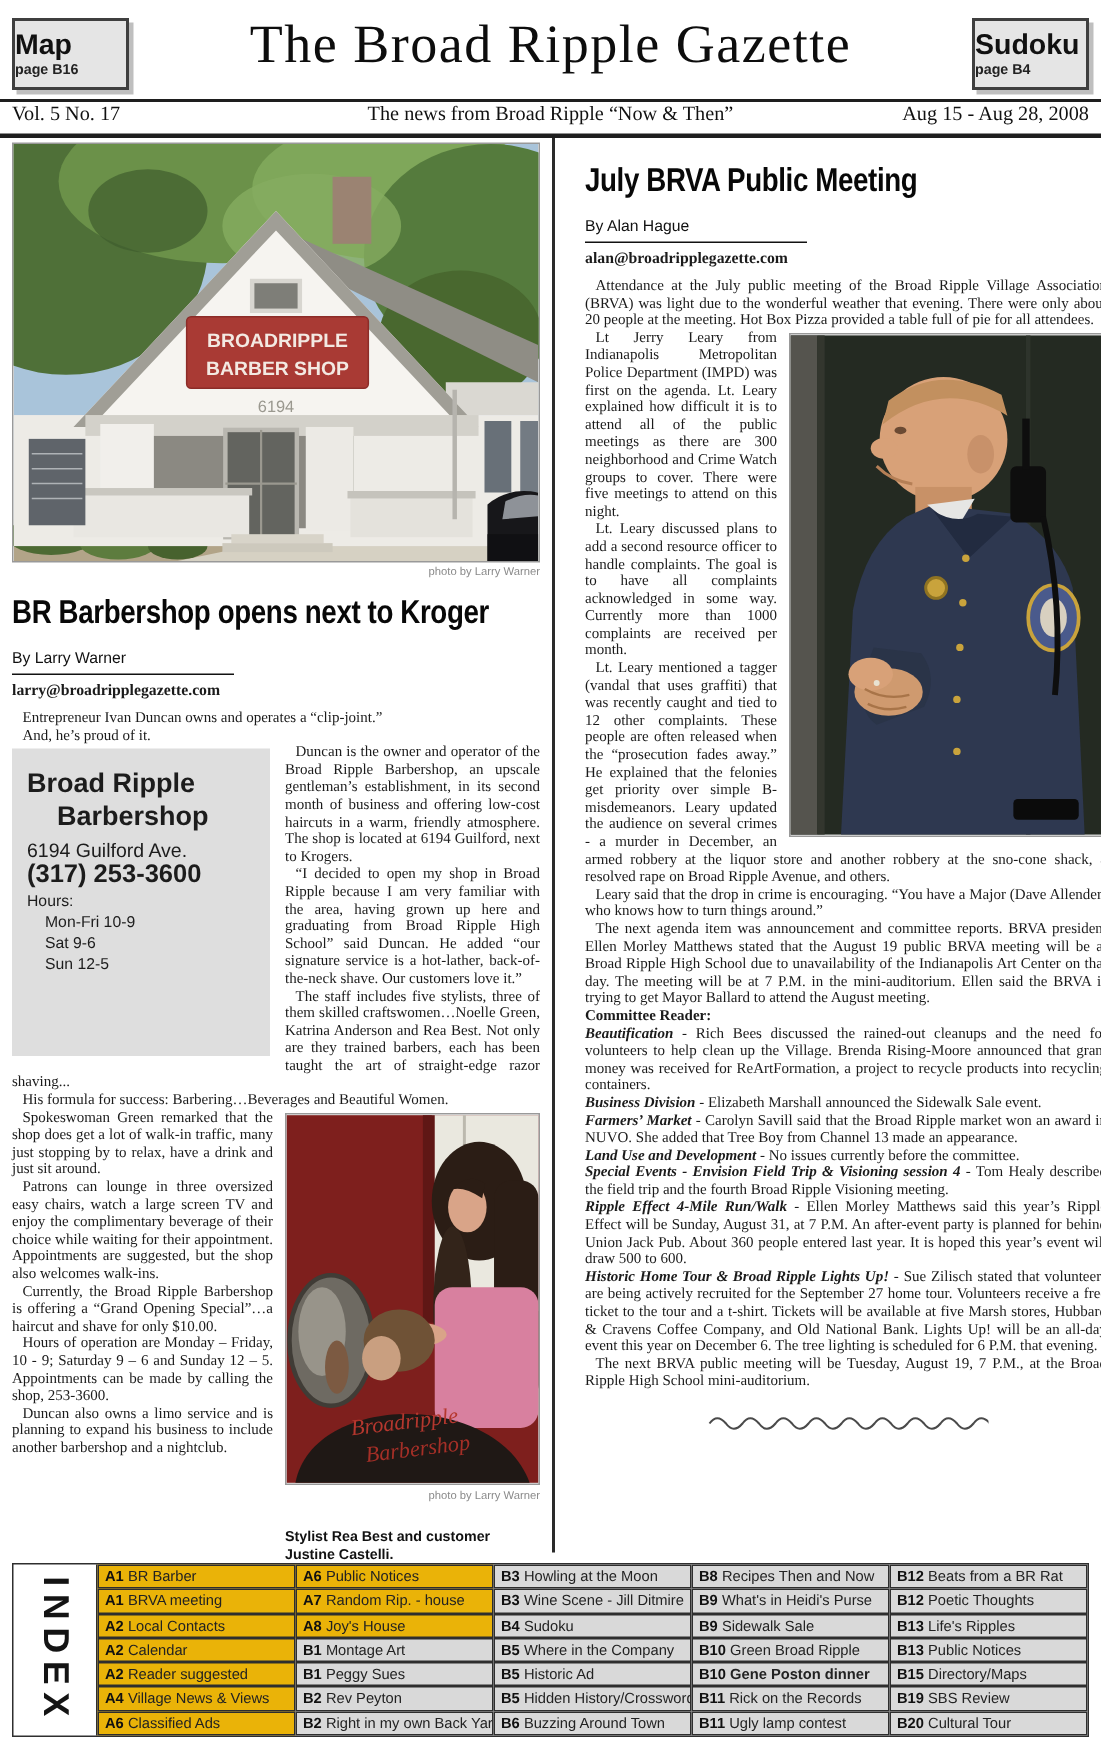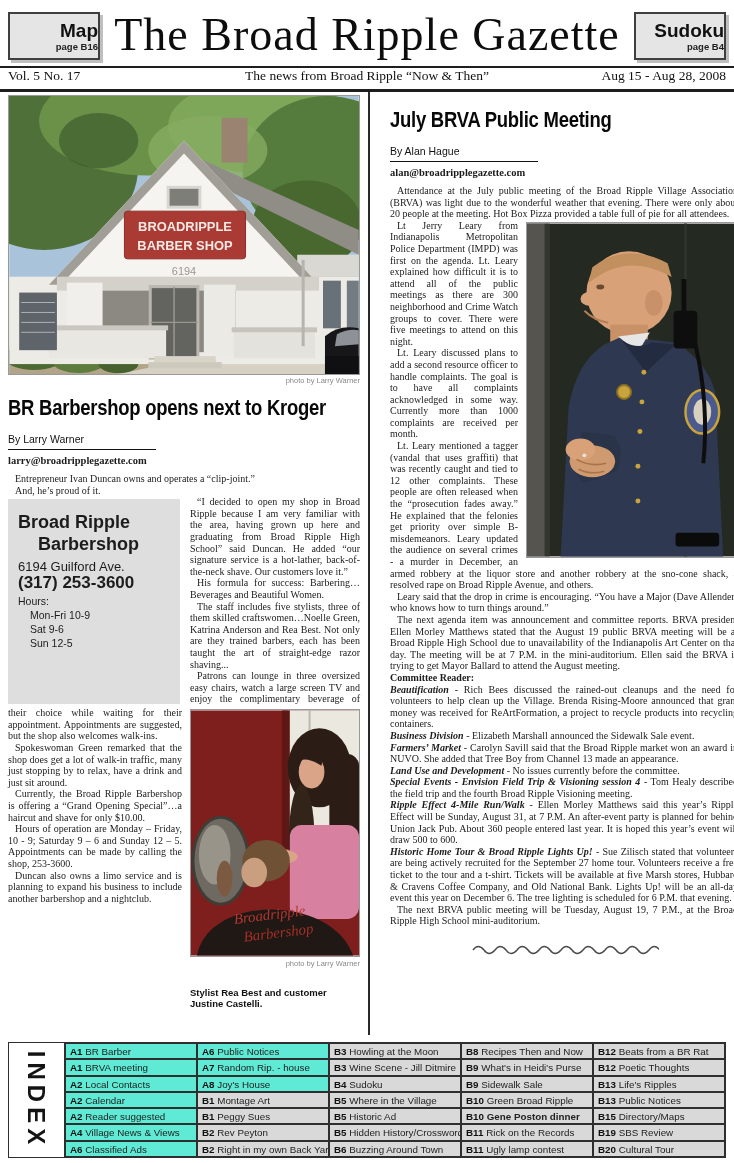--- a/index.html
+++ b/index.html
@@ -4,33 +4,33 @@
 <style>
   * { margin:0; padding:0; box-sizing:border-box; }
   html,body { background:#fff; }
   body {
     position:relative; width:734px; height:1163px;
     font-family:"Liberation Serif", serif; color:#1b1b1b; overflow:hidden;
   }
 
   
   .corner-box {
-    position:absolute; top:12px; width:92px; height:48px;
+    position:absolute; top:12px; width:78px; height:48px;
     background:#e5e5e5; border:2px solid #3f3f3f;
     box-shadow:3px 3px 0 rgba(0,0,0,.25);
-    display:flex; flex-direction:column; align-items:flex-end; justify-content:center;
+    display:flex; flex-direction:column; align-items:flex-start; justify-content:center;
     font-family:"Liberation Sans", sans-serif;
   }
   .corner-box .big { font-size:19px; font-weight:bold; line-height:20px; color:#111; }
   .corner-box .small { font-size:9.5px; font-weight:bold; color:#222; }
   #map-box { left:8px; }
   #sudoku-box { right:8px; }
   .paper-title {
     position:absolute; top:8px; left:90px; right:90px; text-align:center;
-    font-family:"Liberation Serif", serif; font-size:46px; color:#0d0d0d;
+    font-family:"Liberation Serif", serif; font-size:36px; color:#0d0d0d;
     letter-spacing:1px; white-space:nowrap;
   }
   .rule-top { position:absolute; left:0; right:0; top:66px; height:2px; background:#1e1e1e; }
   .rule-bottom { position:absolute; left:0; right:0; top:89px; height:2.5px; background:#1e1e1e; }
   .info-row { position:absolute; top:68px; left:8px; right:8px; height:20px;
     font-size:13.5px; color:#111; }
   .info-row .vol { position:absolute; left:0; top:0; }
   .info-row .tagline { position:absolute; left:0; right:0; text-align:center; top:0; }
   .info-row .dates { position:absolute; right:0; top:0; }
 
@@ -90,21 +90,21 @@
     grid-column:1; grid-row:1 / span 7; border-right:1.5px solid #2e2e2e;
     display:flex; align-items:center; justify-content:center;
   }
   .index-label-cell span {
     transform:rotate(90deg); font-family:"Liberation Sans", sans-serif;
     font-weight:bold; font-size:24px; letter-spacing:5px; color:#141414; white-space:nowrap;
   }
   .idx-cell {
     border:1px solid #2e2e2e; font-family:"Liberation Sans", sans-serif;
     font-size:9.8px; color:#222; padding:1px 0 0 4px; white-space:nowrap; overflow:hidden;
-    background:#5eead4; line-height:13px;
+    background:#eab308; line-height:13px;
   }
   .idx-cell.sec-b { background:#d9d9d9; }
   .idx-cell b { color:#111; }
 </style>
 </head>
 <body>
 
 <div id="map-box" class="corner-box">
   <span class="big">Map</span>
   <span class="small">page B16</span>
@@ -201,23 +201,24 @@
       <div class="ad-name1">Broad Ripple</div>
       <div class="ad-name2">Barbershop</div>
       <div class="ad-addr">6194 Guilford Ave.</div>
       <div class="ad-phone">(317) 253-3600</div>
       <div class="ad-hours-label">Hours:</div>
       <div class="ad-hours">Mon-Fri 10-9</div>
       <div class="ad-hours">Sat 9-6</div>
       <div class="ad-hours">Sun 12-5</div>
     </div>
 
+    <p>Duncan is the owner and operator of the Broad Ripple Barbershop, an upscale gentleman’s establishment, in its second month of business and offering low-cost haircuts in a warm, friendly atmosphere.  The shop is located at 6194 Guilford, next to Krogers.</p>
     <p>“I decided to open my shop in Broad Ripple because I am very familiar with the area, having grown up here and graduating from Broad Ripple High School” said Duncan.  He added “our signature service is a hot-lather, back-of-the-neck shave. Our customers love it.”</p>
+    <p>The staff includes five stylists, three of them skilled craftswomen…Noelle Green, Katrina Anderson and Rea Best.  Not only are they trained barbers, each has been taught the art of straight-edge razor shaving...</p>
     <p>His formula for success: Barbering…Beverages and Beautiful Women.</p>
-    <p>The staff includes five stylists, three of them skilled craftswomen…Noelle Green, Katrina Anderson and Rea Best.  Not only are they trained barbers, each has been taught the art of straight-edge razor shaving...</p>
 
     <div class="fig-right" style="width:170px">
       <svg class="photo-frame" width="170" height="248" viewBox="0 0 170 248">
         <rect x="0" y="0" width="170" height="248" fill="#7e1f1d"></rect>
         <rect x="98" y="0" width="72" height="132" fill="#eae8df"></rect>
         <g stroke="#bcb9ae" stroke-width="2">
             <line x1="120" y1="0" x2="120" y2="132"></line>
             <line x1="98" y1="54" x2="170" y2="54"></line>
           </g>
         <rect x="92" y="0" width="8" height="140" fill="#5f1715"></rect>
@@ -241,22 +242,22 @@
           <ellipse cx="64" cy="164" rx="13" ry="15" fill="#c99f80"></ellipse>
           <path d="M6,248 C18,186 142,186 164,248 Z" fill="#1f1815"></path>
           <text x="44" y="216" font-family="Liberation Serif, serif" font-style="italic" font-size="15" fill="#b5372e" transform="rotate(-7 44 216)">Broadripple</text>
           <text x="54" y="234" font-family="Liberation Serif, serif" font-style="italic" font-size="15" fill="#a52f27" transform="rotate(-7 54 234)">Barbershop</text>
         </g>
       </svg>
       <div class="credit">photo by Larry Warner</div>
       <div class="caption">Stylist Rea Best and customer Justine Castelli.</div>
     </div>
 
+    <p>Spokeswoman Green remarked that the shop does get a lot of walk-in traffic, many just stopping by to relax, have a drink and just sit around.</p>
     <p>Patrons can lounge in three oversized easy chairs, watch a large screen TV and enjoy the complimentary beverage of their choice while waiting for their appointment.  Appointments are suggested, but the shop also welcomes walk-ins.</p>
-    <p>Spokeswoman Green remarked that the shop does get a lot of walk-in traffic, many just stopping by to relax, have a drink and just sit around.</p>
     <p>Currently, the Broad Ripple Barbershop is offering a “Grand Opening Special”…a haircut and shave for only $10.00.</p>
     <p>Hours of operation are Monday – Friday, 10 - 9; Saturday 9 – 6 and Sunday 12 – 5.  Appointments can be made by calling the shop, 253-3600.</p>
     <p>Duncan also owns a limo service and is planning to expand his business to include another barbershop and a nightclub.</p>
   </div>
 </div>
 
 <div class="col-right">
   <div class="headline">July BRVA Public Meeting</div>
   <div><span class="byline">By Alan Hague</span></div>
   <div class="email">alan@broadripplegazette.com</div>
@@ -343,21 +344,21 @@
     <div class="idx-cell" style="grid-area: 1 / 3;"><b>A6</b><span> Public Notices</span></div>
     <div class="idx-cell" style="grid-area: 2 / 3;"><b>A7</b><span> Random Rip. - house</span></div>
     <div class="idx-cell" style="grid-area: 3 / 3;"><b>A8</b><span> Joy's House</span></div>
     <div class="idx-cell sec-b" style="grid-area: 4 / 3;"><b>B1</b><span> Montage Art</span></div>
     <div class="idx-cell sec-b" style="grid-area: 5 / 3;"><b>B1</b><span> Peggy Sues</span></div>
     <div class="idx-cell sec-b" style="grid-area: 6 / 3;"><b>B2</b><span> Rev Peyton</span></div>
     <div class="idx-cell sec-b" style="grid-area: 7 / 3;"><b>B2</b><span> Right in my own Back Yard</span></div>
     <div class="idx-cell sec-b" style="grid-area: 1 / 4;"><b>B3</b><span> Howling at the Moon</span></div>
     <div class="idx-cell sec-b" style="grid-area: 2 / 4;"><b>B3</b><span> Wine Scene - Jill Ditmire</span></div>
     <div class="idx-cell sec-b" style="grid-area: 3 / 4;"><b>B4</b><span> Sudoku</span></div>
-    <div class="idx-cell sec-b" style="grid-area: 4 / 4;"><b>B5</b><span> Where in the Village</span></div>
+    <div class="idx-cell sec-b" style="grid-area: 4 / 4;"><b>B5</b><span> Where in the Company</span></div>
     <div class="idx-cell sec-b" style="grid-area: 5 / 4;"><b>B5</b><span> Historic Ad</span></div>
     <div class="idx-cell sec-b" style="grid-area: 6 / 4;"><b>B5</b><span> Hidden History/Crossword</span></div>
     <div class="idx-cell sec-b" style="grid-area: 7 / 4;"><b>B6</b><span> Buzzing Around Town</span></div>
     <div class="idx-cell sec-b" style="grid-area: 1 / 5;"><b>B8</b><span> Recipes Then and Now</span></div>
     <div class="idx-cell sec-b" style="grid-area: 2 / 5;"><b>B9</b><span> What's in Heidi's Purse</span></div>
     <div class="idx-cell sec-b" style="grid-area: 3 / 5;"><b>B9</b><span> Sidewalk Sale</span></div>
     <div class="idx-cell sec-b" style="grid-area: 4 / 5;"><b>B10</b><span> Green Broad Ripple</span></div>
     <div class="idx-cell sec-b" style="grid-area: 5 / 5; font-weight: bold;"><b>B10</b><span> Gene Poston dinner</span></div>
     <div class="idx-cell sec-b" style="grid-area: 6 / 5;"><b>B11</b><span> Rick on the Records</span></div>
     <div class="idx-cell sec-b" style="grid-area: 7 / 5;"><b>B11</b><span> Ugly lamp contest</span></div>

